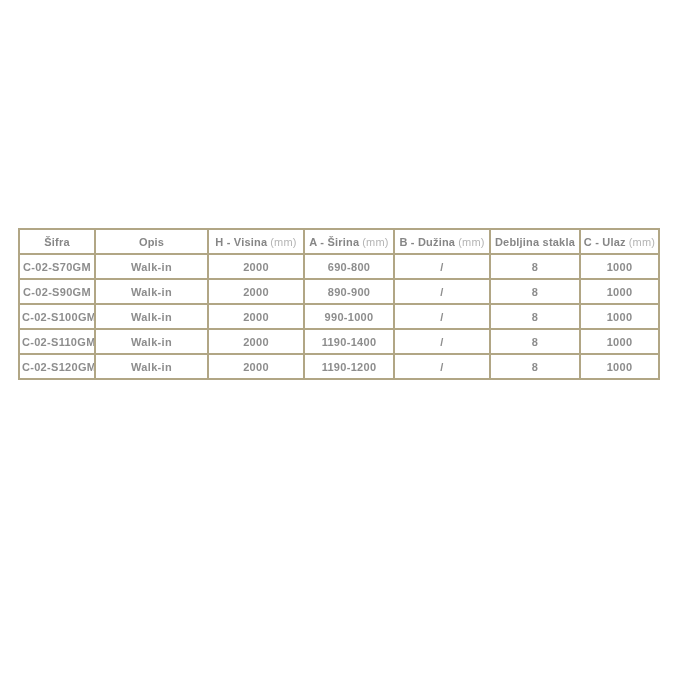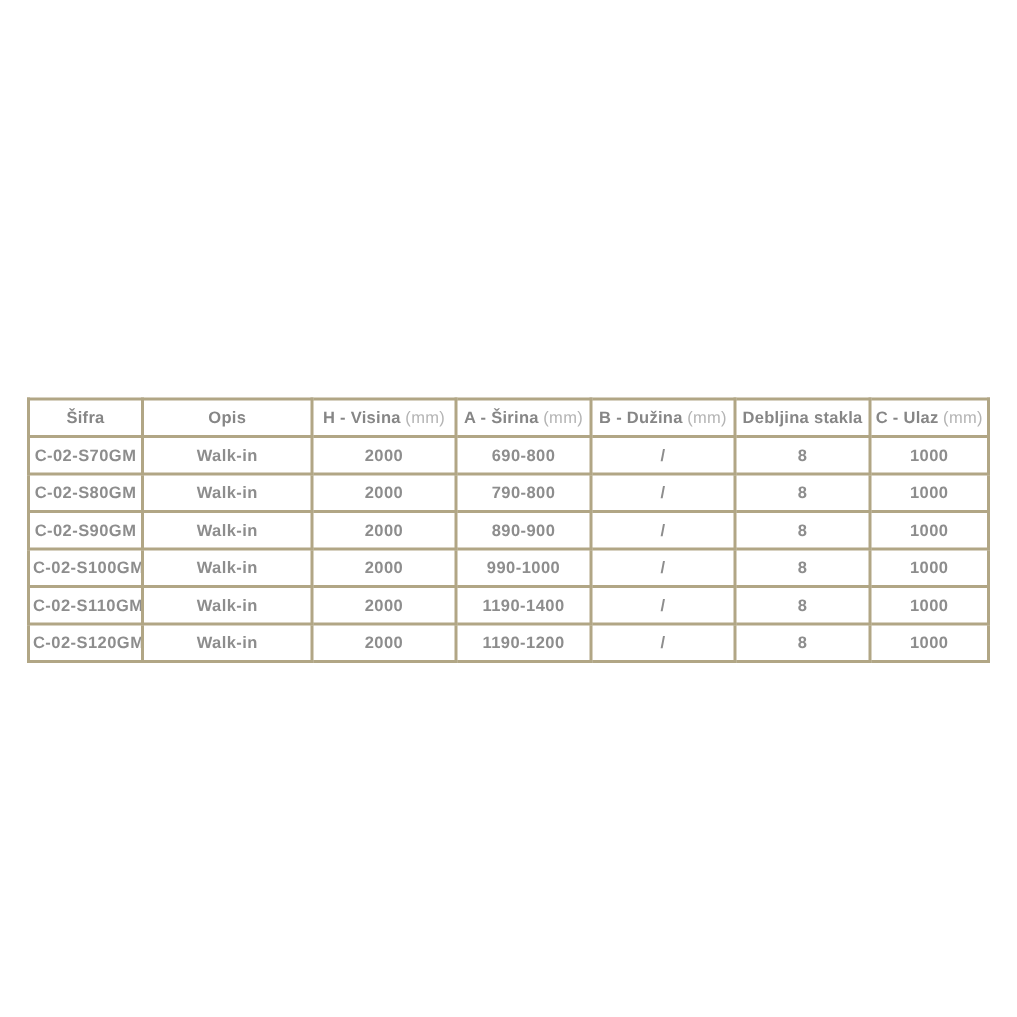--- a/index.html
+++ b/index.html
@@ -15,21 +15,20 @@
     height: 678px;
     background: var(--background);
     font-family: "Liberation Sans", sans-serif;
     overflow: hidden;
   }
   .table-wrap {
     position: absolute;
     left: 18px;
     top: 228px;
     width: 640px;
-    margin-top: 37px;
   }
   table.spec-table {
     border-collapse: collapse;
     width: 100%;
     table-layout: fixed;
     background: var(--background);
   }
   table.spec-table th,
   table.spec-table td {
     border: 2px solid var(--border);
@@ -88,29 +87,20 @@
       <tr>
         <td>C-02-S70GM</td>
         <td>Walk-in</td>
         <td>2000</td>
         <td>690-800</td>
         <td>/</td>
         <td>8</td>
         <td>1000</td>
       </tr>
       <tr>
-        <td>C-02-S80GM</td>
-        <td>Walk-in</td>
-        <td>2000</td>
-        <td>790-800</td>
-        <td>/</td>
-        <td>8</td>
-        <td>1000</td>
-      </tr>
-      <tr>
         <td>C-02-S90GM</td>
         <td>Walk-in</td>
         <td>2000</td>
         <td>890-900</td>
         <td>/</td>
         <td>8</td>
         <td>1000</td>
       </tr>
       <tr>
         <td>C-02-S100GM</td>

